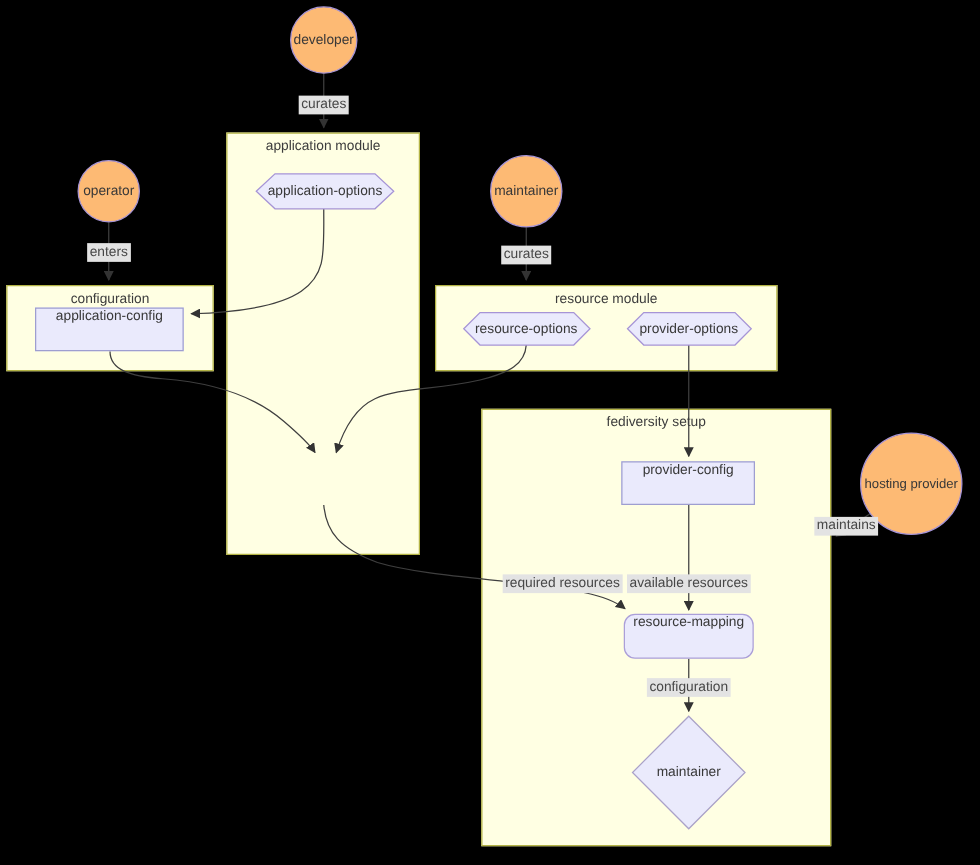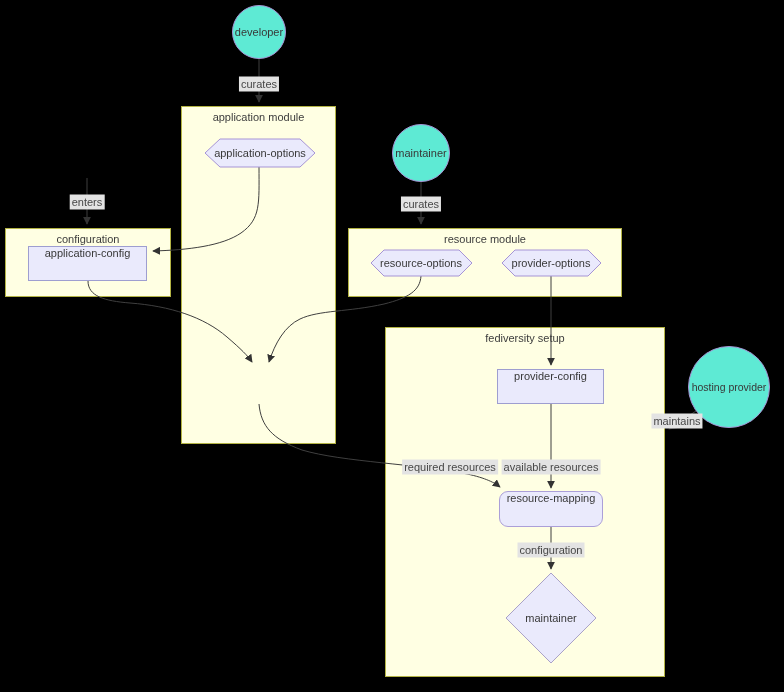--- a/index.html
+++ b/index.html
@@ -17,21 +17,21 @@
   }
   svg.edges { position:absolute; left:0; top:0; z-index:3; pointer-events:none; }
   .node-rect {
     position:absolute; background:#eaeafc; border:1px solid #9e9ed0;
     display:flex; justify-content:center;
     color:#383838; font-size:11px; box-sizing:border-box; z-index:4;
     white-space:nowrap;
   }
   .rounded { border-radius:9px; border-color:#ab9fd8; }
   .circle {
-    position:absolute; background:#5eead4; border:1px solid #a694d6;
+    position:absolute; background:#fdba74; border:1px solid #a694d6;
     border-radius:50%; display:flex; align-items:center; justify-content:center;
     color:#383838; font-size:11px; box-sizing:border-box; z-index:4;
     text-align:center; white-space:nowrap;
   }
   .shape-label {
     position:absolute; transform:translate(-50%,-50%);
     color:#383838; font-size:11px; white-space:nowrap; z-index:5;
   }
   .edge-label {
     position:absolute; transform:translate(-50%,-50%);
@@ -83,20 +83,23 @@
       <polygon points="205,153 220,139 300,139 315,153 300,167 220,167"></polygon>
       <polygon points="371,263 384,250 459,250 472,263 459,276 384,276"></polygon>
       <polygon points="502,263 515,250 588,250 601,263 588,276 515,276"></polygon>
       <polygon points="551,573 596,618 551,663 506,618" stroke="#aaa2c8"></polygon>
     </g>
   </svg>
 
   <div class="circle" style="left:232px; top:5px; width:54px; height:54px;">
     <span>developer</span>
   </div>
+  <div class="circle" style="left:62px; top:128px; width:50px; height:50px;">
+    <span>operator</span>
+  </div>
   <div class="circle" style="left:392px; top:124px; width:58px; height:58px;">
     <span>maintainer</span>
   </div>
   <div class="circle" style="left:688px; top:346px; width:82px; height:82px; font-size:10.5px;">
     <span>hosting provider</span>
   </div>
 
   <div class="node-rect" style="left:28px; top:246px; width:119px; height:35px;">
     <span>application-config</span>
   </div>

